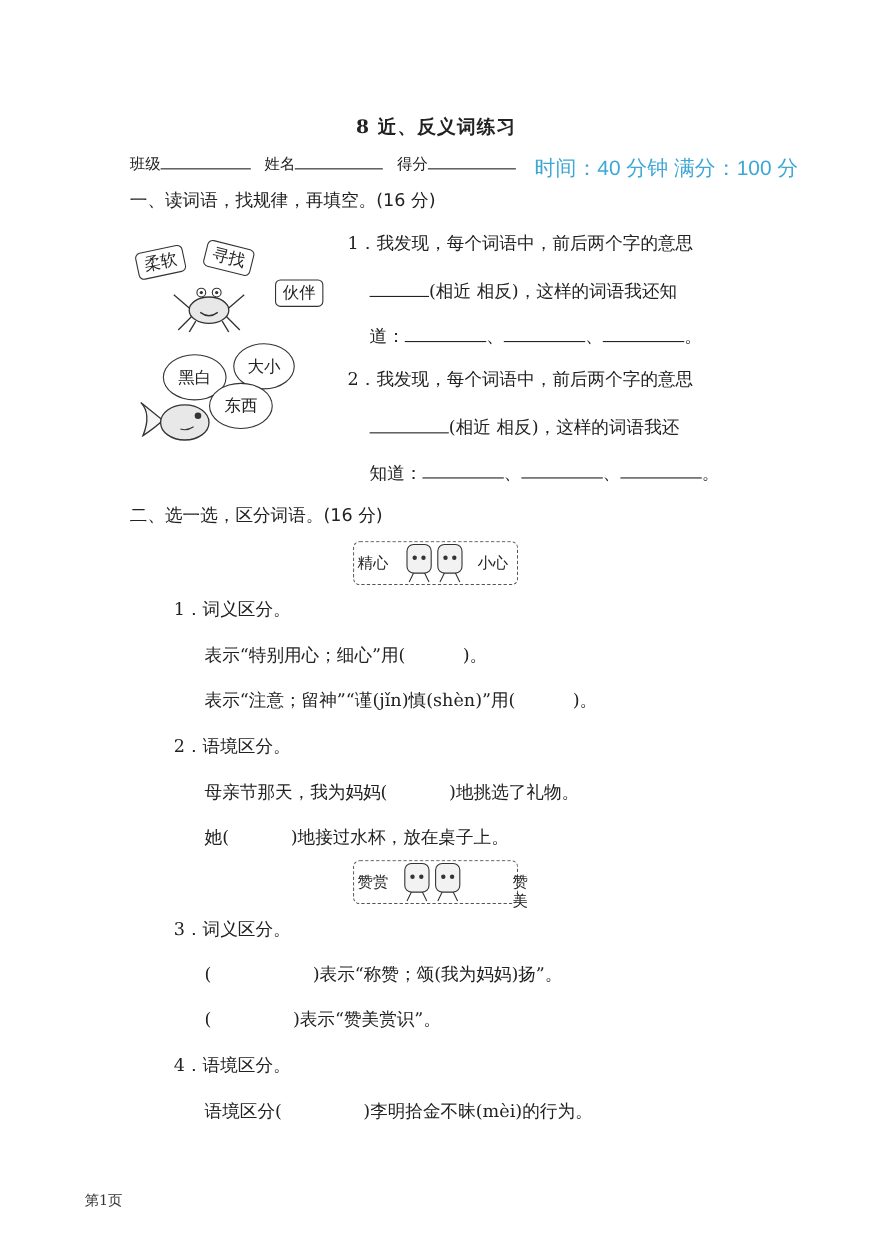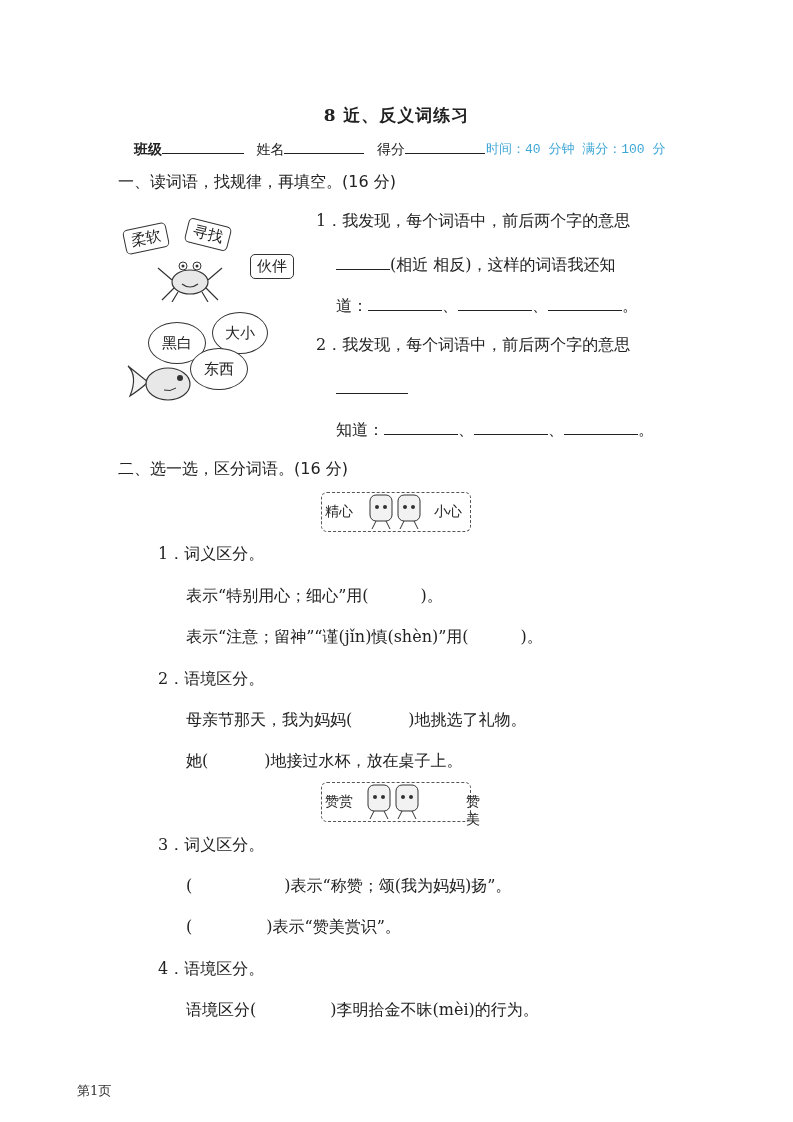--- a/index.html
+++ b/index.html
@@ -3,22 +3,22 @@
 <meta charset="utf-8">
 <style>
   html, body { margin: 0; padding: 0; background: #ffffff; }
   body { width: 793px; height: 1122px; position: relative; overflow: hidden;
          font-family: "DejaVu Serif", "Liberation Serif", serif; color: #222; }
   .abs { position: absolute; }
   .title { left: 0; width: 793px; top: 104px; text-align: center; font-size: 17px; font-weight: bold; letter-spacing: 1px; }
   .infoline { left: 118px; top: 139px; font-size: 14px; white-space: nowrap; }
   .infoline .blank { display: inline-block; border-bottom: 1px solid #222; height: 14px; vertical-align: baseline; }
   .infoline .lbl { margin-left: 8px; }
-  .infoline .lbl:first-child { margin-left: 16px; font-weight: bold; }
-  .timeinfo { left: 486px; top: 140px; font-size: 13px; color: #3fa7d6; font-family: Liberation Mono, monospace; white-space: nowrap; }
+  .infoline .lbl:first-child { margin-left: 0; }
+  .timeinfo { left: 486px; top: 140px; font-size: 19px; color: #3fa7d6; font-family: Liberation Sans, sans-serif; white-space: nowrap; }
   .sec-heading { font-size: 16px; font-family: "DejaVu Sans", "Liberation Sans", sans-serif; white-space: nowrap; }
   .q-text { font-size: 16px; white-space: nowrap; }
   .ul { display: inline-block; border-bottom: 1px solid #222; height: 16px; vertical-align: baseline; }
   .gap { display: inline-block; }
   .footer { left: 77px; top: 1082px; font-size: 13px; color: #333; }
   
   .board { position: absolute; border: 1.3px solid #333; border-radius: 5px; background: #fff; font-size: 15px; padding: 2px 6px; }
   .bubble { position: absolute; border: 1.3px solid #333; border-radius: 50%; background: #fff; font-size: 15px; display: flex; align-items: center; justify-content: center; }
   .word-box { position: absolute; border: 1px dashed #555; border-radius: 6px; font-size: 14px; }
 </style>
@@ -63,21 +63,21 @@
 <div class="abs q-text" style="left:316px; top:211px;">1．我发现，每个词语中，前后两个字的意思</div>
 <div class="abs q-text" style="left:336px; top:253px;">
   <span class="ul" style="width:54px"></span><span>(相近    相反)，这样的词语我还知</span>
 </div>
 <div class="abs q-text" style="left:336px; top:294px;">
   <span>道：</span><span class="ul" style="width:74px"></span><span>、</span><span class="ul" style="width:74px"></span><span>、</span><span class="ul" style="width:74px"></span><span>。</span>
 </div>
 
 <div class="abs q-text" style="left:316px; top:335px;">2．我发现，每个词语中，前后两个字的意思</div>
 <div class="abs q-text" style="left:336px; top:377px;">
-  <span class="ul" style="width:72px"></span>
+  <span class="ul" style="width:72px"></span><span>(相近    相反)，这样的词语我还</span>
 </div>
 <div class="abs q-text" style="left:336px; top:418px;">
   <span>知道：</span><span class="ul" style="width:74px"></span><span>、</span><span class="ul" style="width:74px"></span><span>、</span><span class="ul" style="width:74px"></span><span>。</span>
 </div>
 
 <div class="abs sec-heading" style="left:118px; top:459px;">二、选一选，区分词语。(16 分)</div>
 
 <div class="word-box" style="left:321px; top:492px; width:148px; height:38px;">
   <span class="abs" style="left:3px; top:10px;">精心</span>
   <svg class="abs" style="left:42px; top:-4px;" width="64" height="44" viewBox="0 0 64 44">

